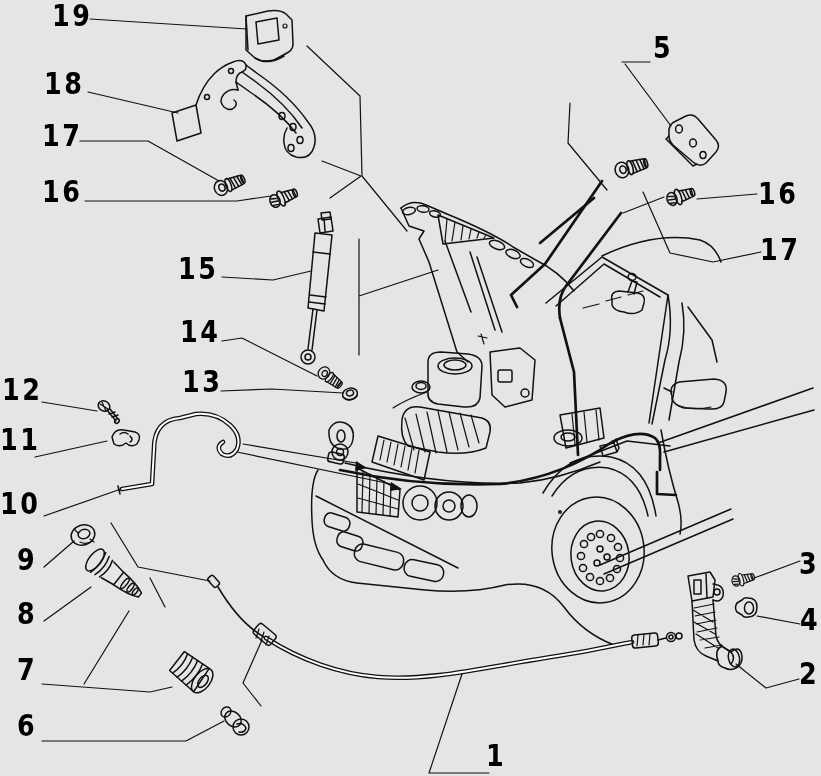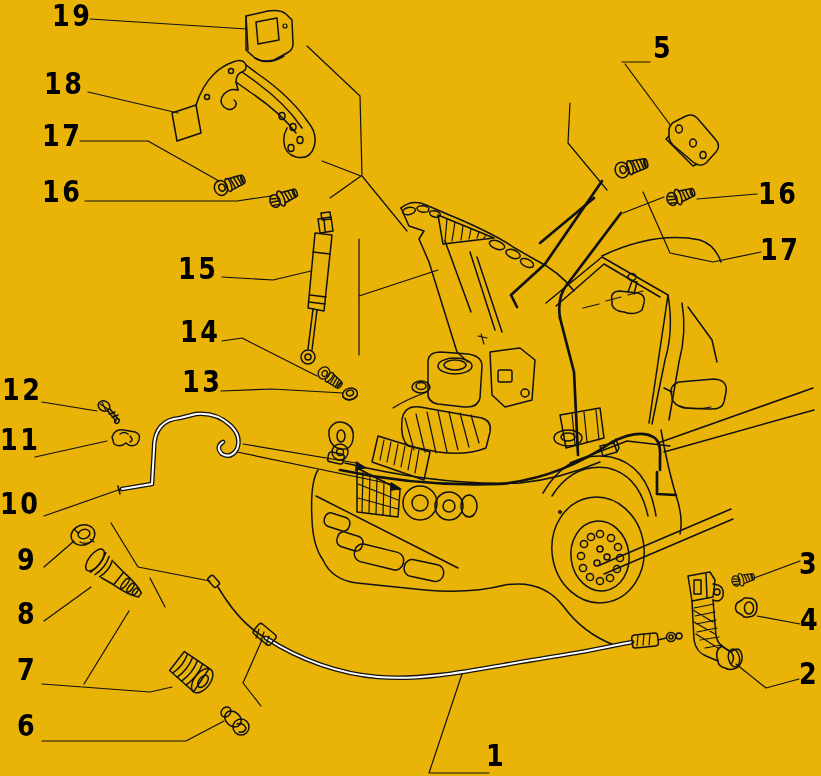--- a/index.html
+++ b/index.html
@@ -1,16 +1,16 @@
 <!DOCTYPE html>
 <html><head>
 <meta charset="utf-8">
 <style>
   html,body{margin:0;padding:0;background:#fff;}
-  .stage{position:relative;width:821px;height:776px;background:#eab308;overflow:hidden;
+  .stage{position:relative;width:821px;height:776px;background:#e5e5e5;overflow:hidden;
          font-family:"DejaVu Sans",sans-serif;}
   .stage svg{position:absolute;left:0;top:0;}
   .callout{position:absolute;font-weight:700;font-size:31px;line-height:1;color:#000;
            letter-spacing:3px;transform:scaleX(.82);transform-origin:left top;white-space:nowrap;}
   
   .ln{stroke:#111;fill:none;stroke-width:1.5;stroke-linecap:round;stroke-linejoin:round;}
   .lt{stroke:#111;fill:none;stroke-width:1.2;stroke-linecap:round;stroke-linejoin:round;}
   .lb{stroke:#111;fill:none;stroke-width:2.7;stroke-linecap:round;stroke-linejoin:round;}
   .tube{stroke:#111;fill:none;stroke-width:4.6;stroke-linecap:round;stroke-linejoin:round;}
   .tubein{stroke:#fff;fill:none;stroke-width:2.0;stroke-linecap:round;stroke-linejoin:round;}

